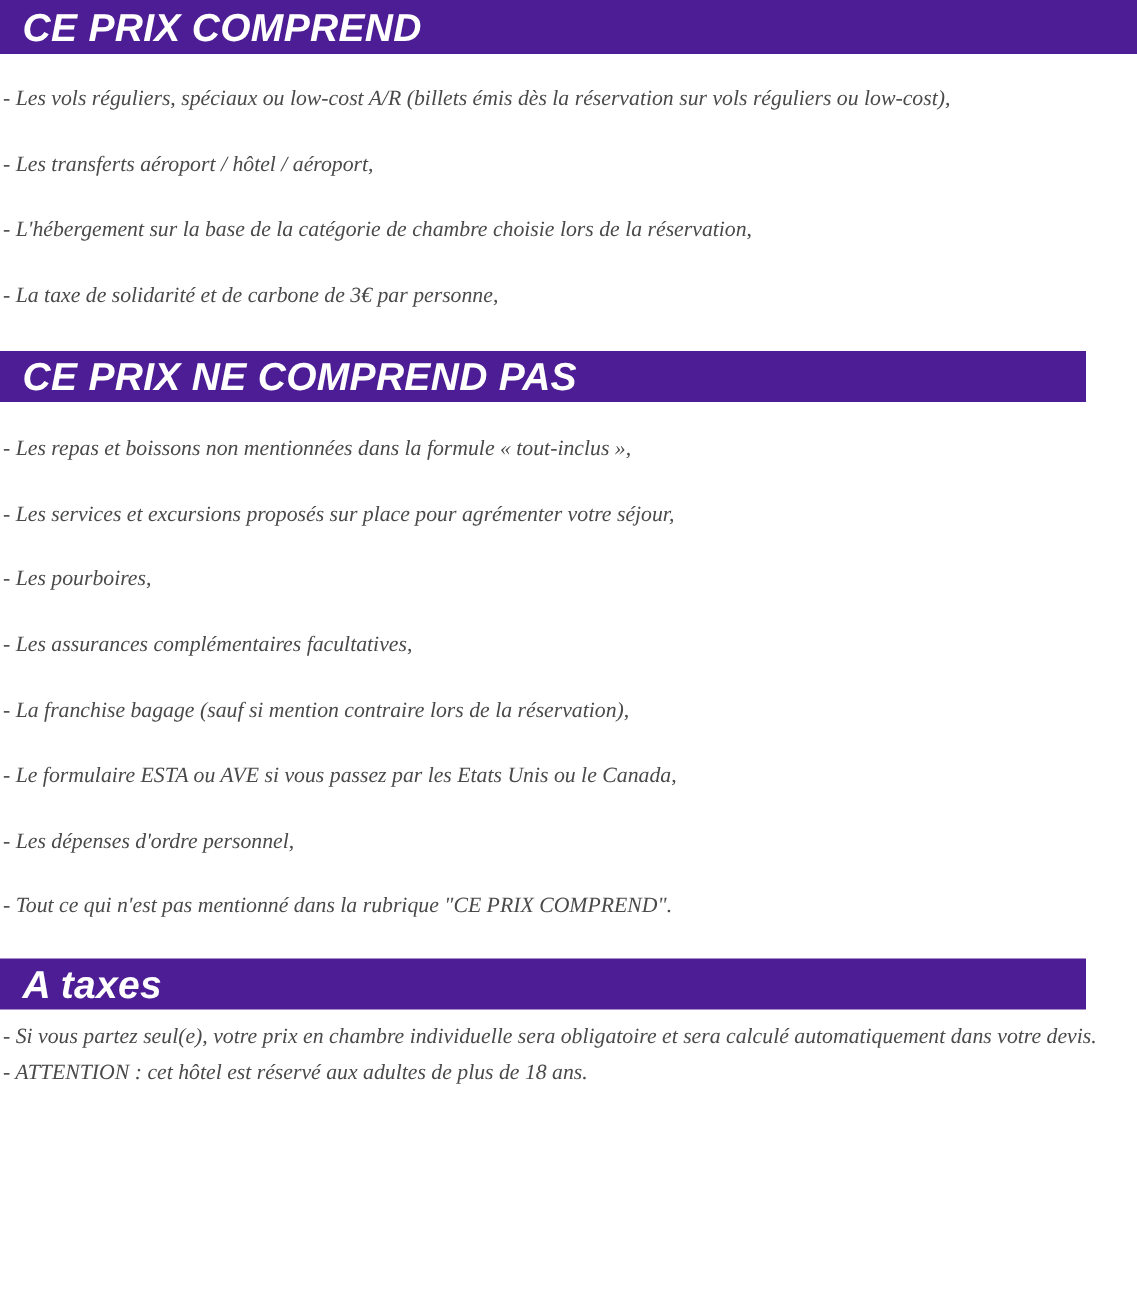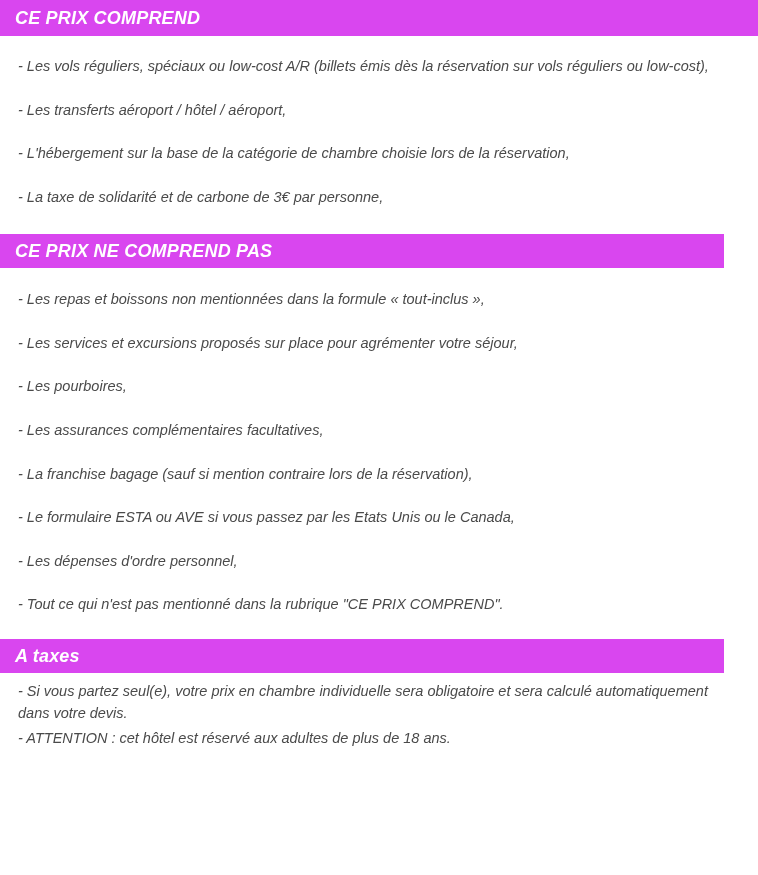--- a/index.html
+++ b/index.html
@@ -16,43 +16,44 @@
   }
   .page {
     width: 758px;
     height: 875px;
     position: relative;
     background: #ffffff;
   }
 
   
   .section-bar {
-    background: #d946ef;
+    background: #4c1d95;
     color: #ffffff;
     font-style: italic;
     font-weight: bold;
-    font-size: 18px;
+    font-size: 26px;
     line-height: 36px;
     height: 36px;
     padding-left: 15px;
     box-sizing: border-box;
     letter-spacing: 0.2px;
     white-space: nowrap;
     overflow: hidden;
   }
   .section-bar.bar-2,
   .section-bar.bar-3 {
     width: 724px;
     height: 34px;
     line-height: 34px;
   }
 
   
   .section-body {
-    padding: 0 18px;
+    padding: 0 2px;
+    font-family: Liberation Serif, serif;
   }
   .line {
     font-style: italic;
     font-size: 14.5px;
     color: #4a4a4a;
     line-height: 1.25;
     white-space: nowrap;
     overflow: hidden;
   }
   .line.wrap {

